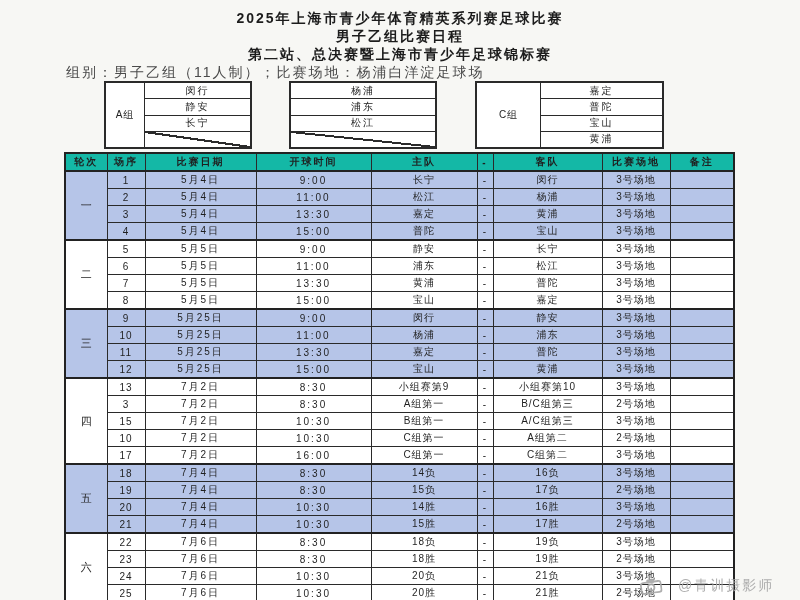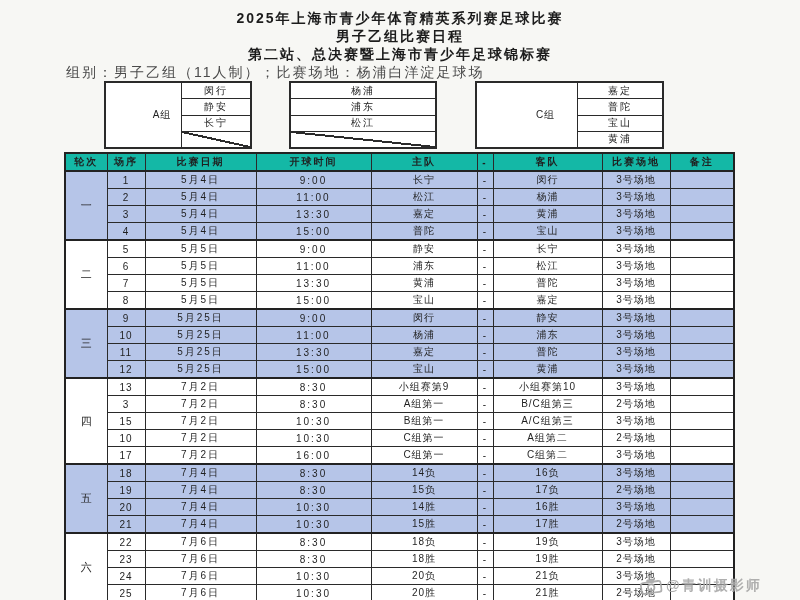--- a/index.html
+++ b/index.html
@@ -11,21 +11,21 @@
   
   .titles{position:absolute; top:9px; left:0; width:100%; text-align:center;}
   .title-line{font-weight:bold; font-size:14px; letter-spacing:2px; line-height:18px; color:#1c1c1c;}
   .info-line{position:absolute; top:64px; left:66px; font-size:14px; letter-spacing:2px; color:#4a4a4a;}
   
   .groups-row{position:absolute; top:81px; left:0; width:100%; height:68px;}
   .group-box{position:absolute; top:0; height:68px; display:flex; border:2px solid #2a2a2a; background:#fff; box-sizing:border-box;}
   .group-box.g0{left:104px; width:148px;}
   .group-box.g1{left:289px; width:148px;}
   .group-box.g2{left:475px; width:189px;}
-  .group-label{width:38px; border-right:1px solid #2a2a2a; display:flex; align-items:center; justify-content:center; font-size:10px; letter-spacing:1px;margin-left:37px;}
+  .group-label{width:38px; border-right:1px solid #2a2a2a; display:flex; align-items:center; justify-content:center; font-size:10px; letter-spacing:1px;}
   .g2 .group-label{width:63px;}
   .group-teams{flex:1; display:flex; flex-direction:column;}
   .team-cell{flex:1; border-bottom:1px solid #2a2a2a; display:flex; align-items:center; justify-content:center; font-size:10px; letter-spacing:2px;}
   .team-cell:last-child{border-bottom:none;}
   .team-cell.diag{background:linear-gradient(to top right, transparent calc(50% - 1px), #2a2a2a calc(50% - 1px), #2a2a2a calc(50% + 1px), transparent calc(50% + 1px));}
   
   table.schedule{
     position:absolute; top:152px; left:64px; width:669px;
     border-collapse:collapse; table-layout:fixed;
     border:2px solid #222; background:#fff;
@@ -37,22 +37,22 @@
   }
   .schedule th{font-weight:bold; letter-spacing:2px; background:#14b8a6;}
   .schedule td{letter-spacing:1px;}
   .schedule td.round-cell{font-size:11px; letter-spacing:0;}
   .schedule tr.hl td{background:#b6c5e8;}
   .schedule tr.round-start td{border-top:2px solid #222;}
   .schedule td.date-cell,.schedule td.time-cell{letter-spacing:2px;}
   
   .watermark{
     position:absolute; left:640px; top:575px; height:22px;
-    display:flex; align-items:center; gap:4px;
-    color:#a9a9a9; font-size:14px; font-weight:bold; letter-spacing:2px;
+    display:flex; align-items:center; gap:16px;
+    color:#a9a9a9; font-size:14px; font-weight:normal; letter-spacing:2px;
     opacity:.92; pointer-events:none;
   }
   .watermark svg{transform:rotate(-8deg);}
 </style>
 </head>
 <body>
 
 <div class="page">
 
   <div class="titles">

